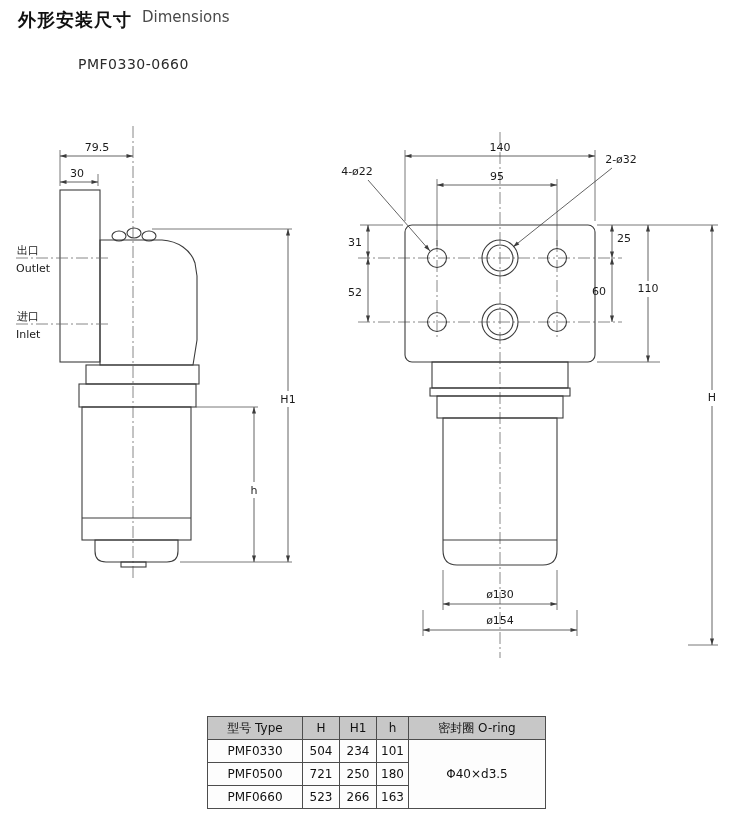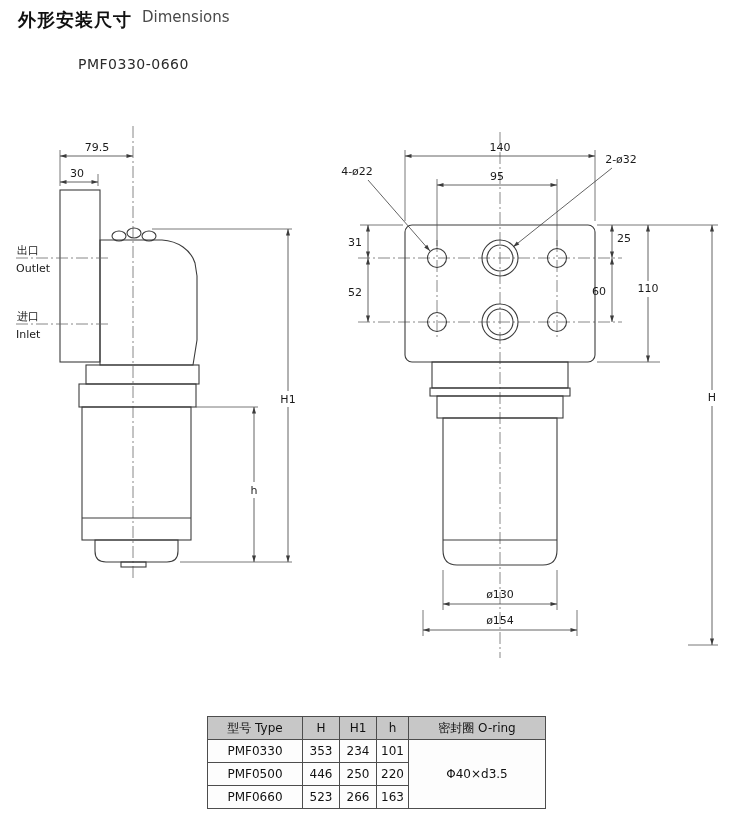--- a/index.html
+++ b/index.html
@@ -221,30 +221,30 @@
         <th>型号 Type</th>
         <th>H</th>
         <th>H1</th>
         <th>h</th>
         <th>密封圈 O-ring</th>
       </tr>
     </thead>
     <tbody>
       <tr>
         <td>PMF0330</td>
-        <td>353</td>
+        <td>504</td>
         <td>234</td>
         <td>101</td>
         <td rowspan="3">Φ40×d3.5</td>
       </tr>
       <tr>
         <td>PMF0500</td>
-        <td>446</td>
+        <td>721</td>
         <td>250</td>
-        <td>220</td>
+        <td>180</td>
       </tr>
       <tr>
         <td>PMF0660</td>
         <td>523</td>
         <td>266</td>
         <td>163</td>
       </tr>
     </tbody>
   </table>
 

